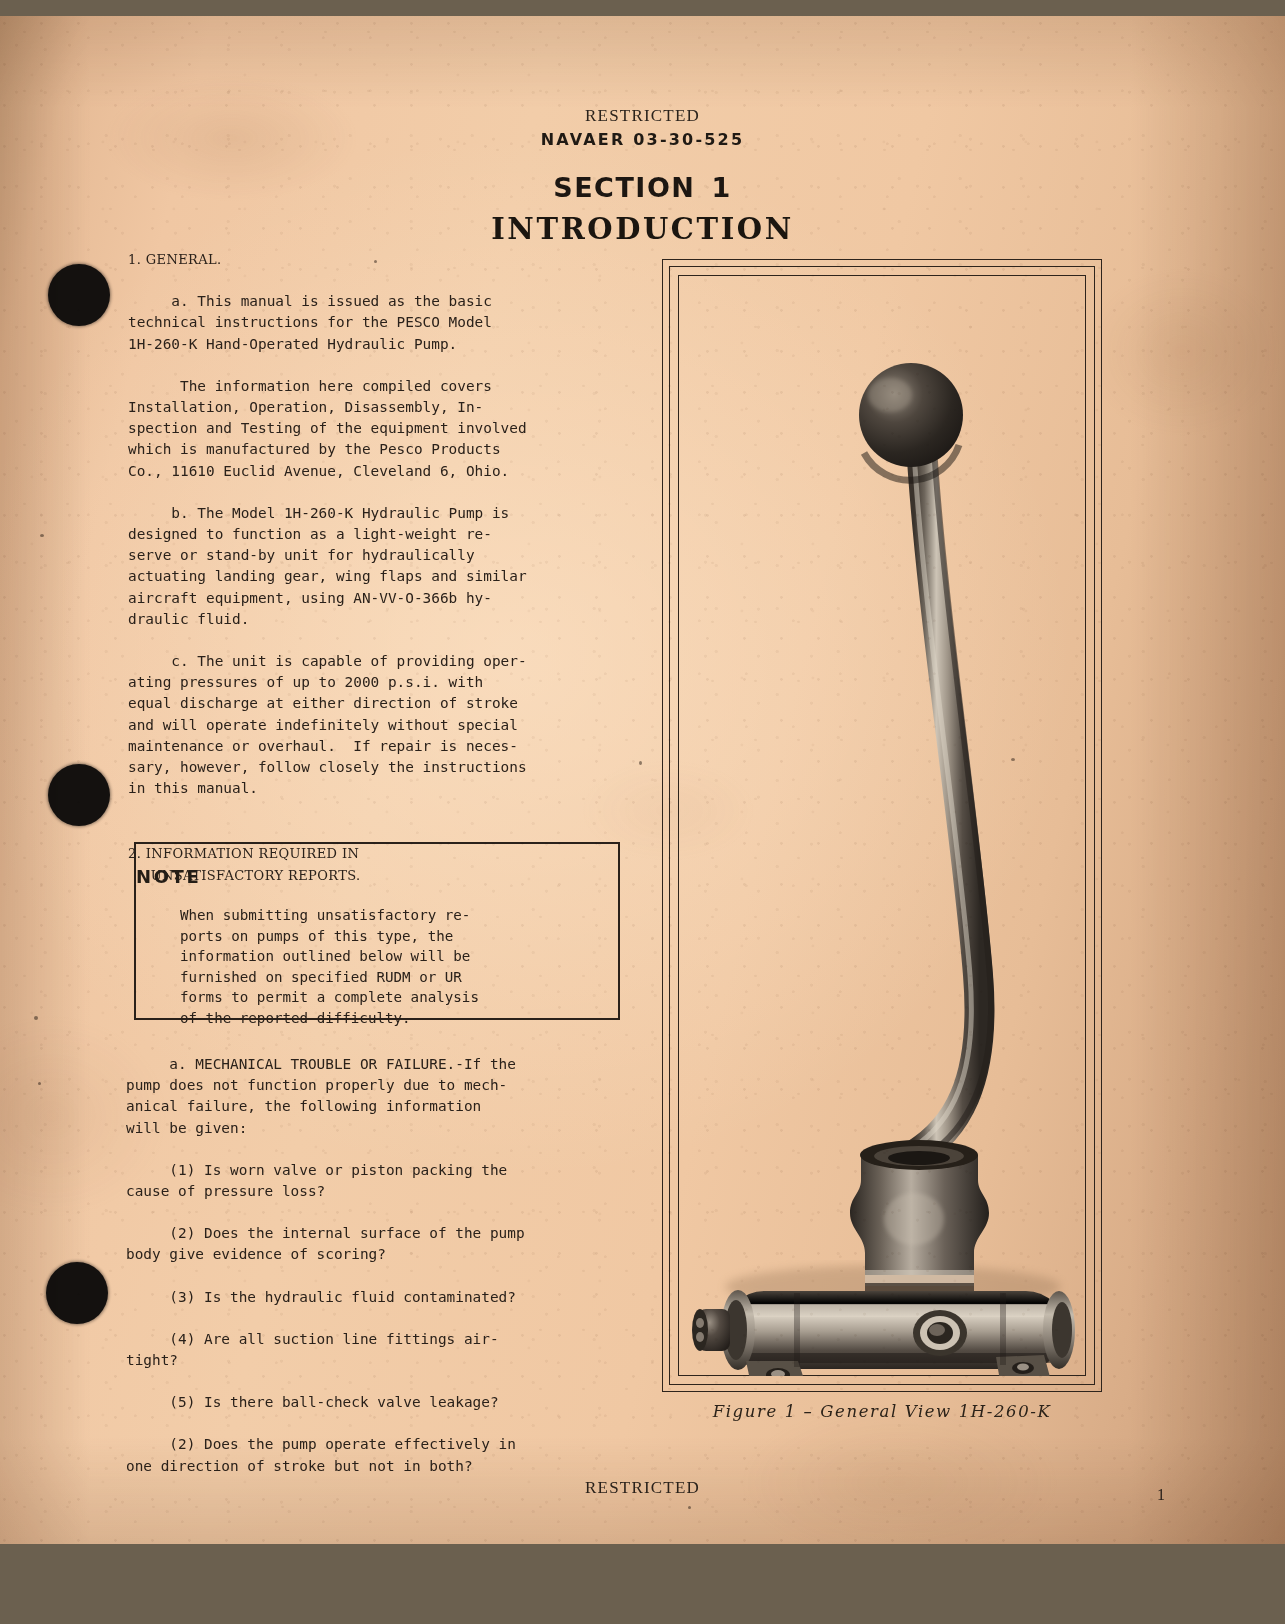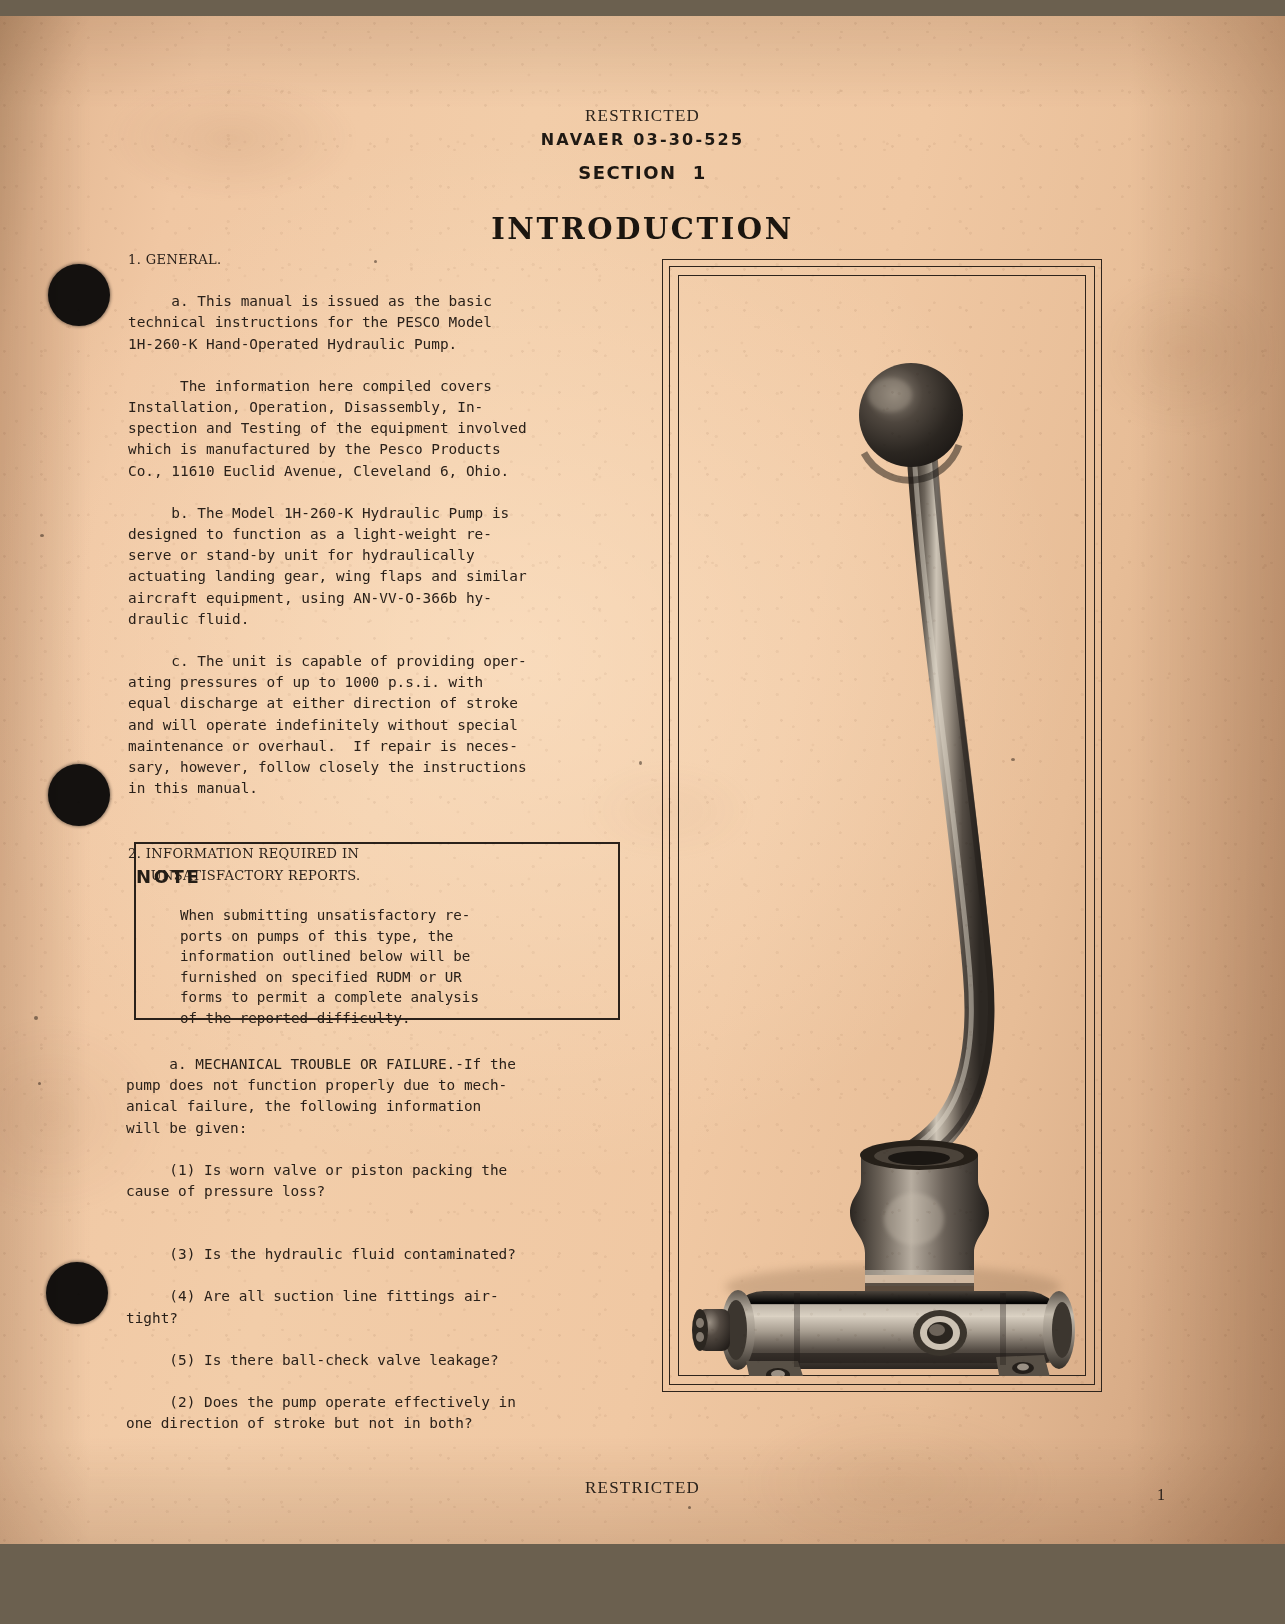--- a/index.html
+++ b/index.html
@@ -55,22 +55,22 @@
   .hdr{position:absolute;left:0;right:0;text-align:center;}
   .restricted-top{
     top:90px;font-family:"Liberation Serif","DejaVu Serif",serif;
     font-size:17px;letter-spacing:1.2px;color:#2b231c;
   }
   .navaer{
     top:114px;font-family:"DejaVu Sans","Liberation Sans",sans-serif;
     font-size:16px;font-weight:700;letter-spacing:2.2px;color:#201a14;
   }
   .section-line{
-    top:146px;font-family:"DejaVu Sans","Liberation Sans",sans-serif;
-    font-size:18px;font-weight:700;letter-spacing:1.5px;color:#1d1712;
+    top:156px;font-family:"DejaVu Sans","Liberation Sans",sans-serif;
+    font-size:27px;font-weight:700;letter-spacing:1.5px;color:#1d1712;
   }
   .section-line .num{margin-left:16px;}
   .introduction{
     top:196px;font-family:"DejaVu Serif","Liberation Serif",serif;
     font-size:29px;font-weight:700;letter-spacing:2.6px;color:#1b1610;
   }
 
   
   .col{
     position:absolute;left:128px;top:233px;width:505px;
@@ -158,21 +158,21 @@
 Co., 11610 Euclid Avenue, Cleveland 6, Ohio.</p>
     <div class="gap"></div>
     <p>     b. The Model 1H-260-K Hydraulic Pump is
 designed to function as a light-weight re-
 serve or stand-by unit for hydraulically
 actuating landing gear, wing flaps and similar
 aircraft equipment, using AN-VV-O-366b hy-
 draulic fluid.</p>
     <div class="gap"></div>
     <p>     c. The unit is capable of providing oper-
-ating pressures of up to 1000 p.s.i. with
+ating pressures of up to 2000 p.s.i. with
 equal discharge at either direction of stroke
 and will operate indefinitely without special
 maintenance or overhaul.  If repair is neces-
 sary, however, follow closely the instructions
 in this manual.</p>
     <div class="gap-lg"></div>
     <p class="head-blk">2. INFORMATION REQUIRED IN
      UNSATISFACTORY REPORTS.</p>
   </div>
 
@@ -188,20 +188,22 @@
 
   <div class="col2">
     <p>     a. MECHANICAL TROUBLE OR FAILURE.-If the
 pump does not function properly due to mech-
 anical failure, the following information
 will be given:</p>
     <div class="gap"></div>
     <p>     (1) Is worn valve or piston packing the
 cause of pressure loss?</p>
     <div class="gap"></div>
+    <p>     (2) Does the internal surface of the pump
+body give evidence of scoring?</p>
     <div class="gap"></div>
     <p>     (3) Is the hydraulic fluid contaminated?</p>
     <div class="gap"></div>
     <p>     (4) Are all suction line fittings air-
 tight?</p>
     <div class="gap"></div>
     <p>     (5) Is there ball-check valve leakage?</p>
     <div class="gap"></div>
     <p>     (2) Does the pump operate effectively in
 one direction of stroke but not in both?</p>
@@ -328,20 +330,21 @@
         </g>
 
         <g>
           <path d="M116 1018 L 122 1018 L 122 1092 L 116 1092 Z" fill="#1f1a16" opacity="0.35"></path>
           <path d="M322 1018 L 328 1018 L 328 1090 L 322 1090 Z" fill="#1f1a16" opacity="0.35"></path>
         </g>
       </svg>
     </div>
   </div>
 
+  <div class="caption">Figure 1 – General View 1H-260-K</div>
 
   <div class="restricted-bot">RESTRICTED</div>
   <div class="pageno">1</div>
 
   <div class="speck" style="left:40px;top:518px;width:4px;height:3px;"></div>
   <div class="speck" style="left:34px;top:1000px;width:4px;height:4px;"></div>
   <div class="speck" style="left:38px;top:1066px;width:3px;height:3px;"></div>
   <div class="speck" style="left:374px;top:244px;width:3px;height:3px;"></div>
   <div class="speck" style="left:639px;top:745px;width:3px;height:4px;"></div>
   <div class="speck" style="left:1011px;top:742px;width:4px;height:3px;"></div>

